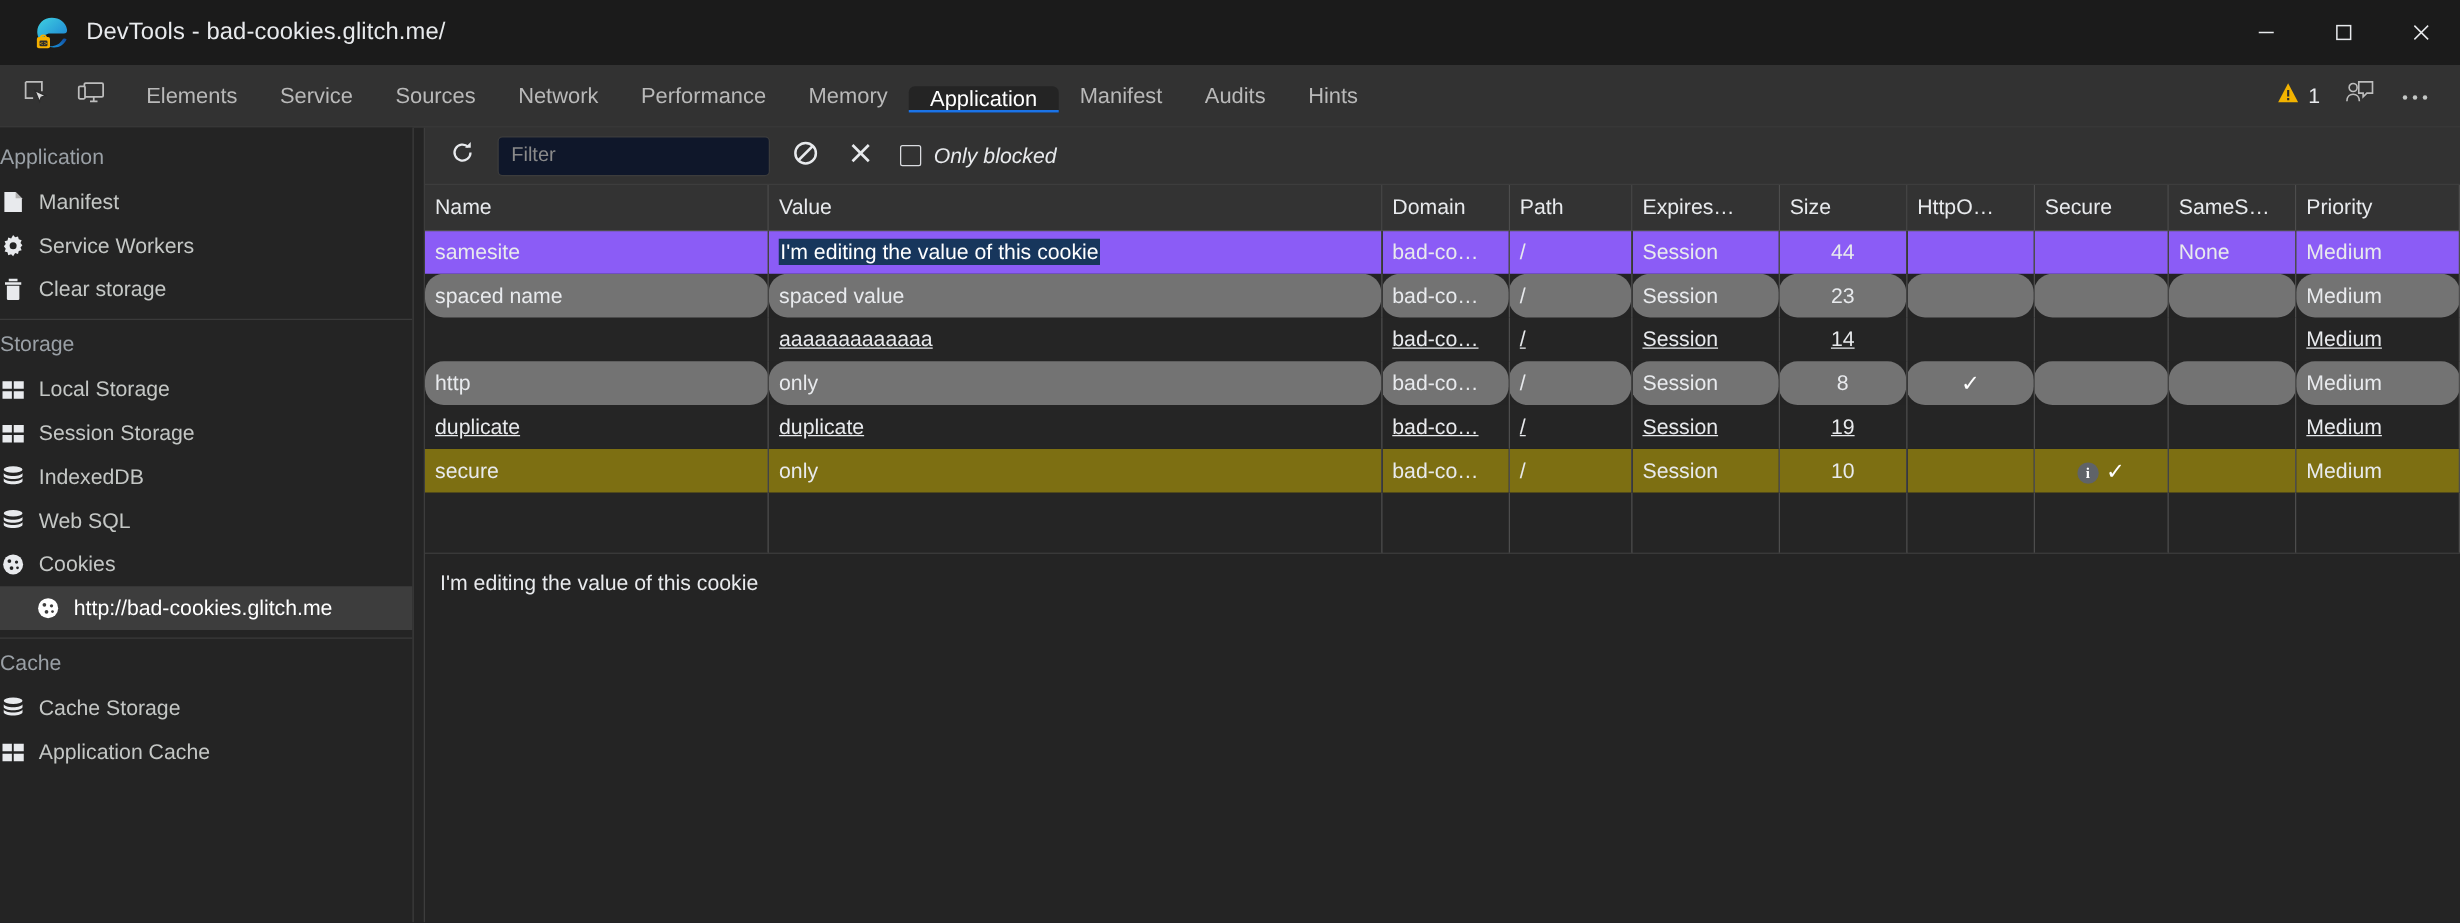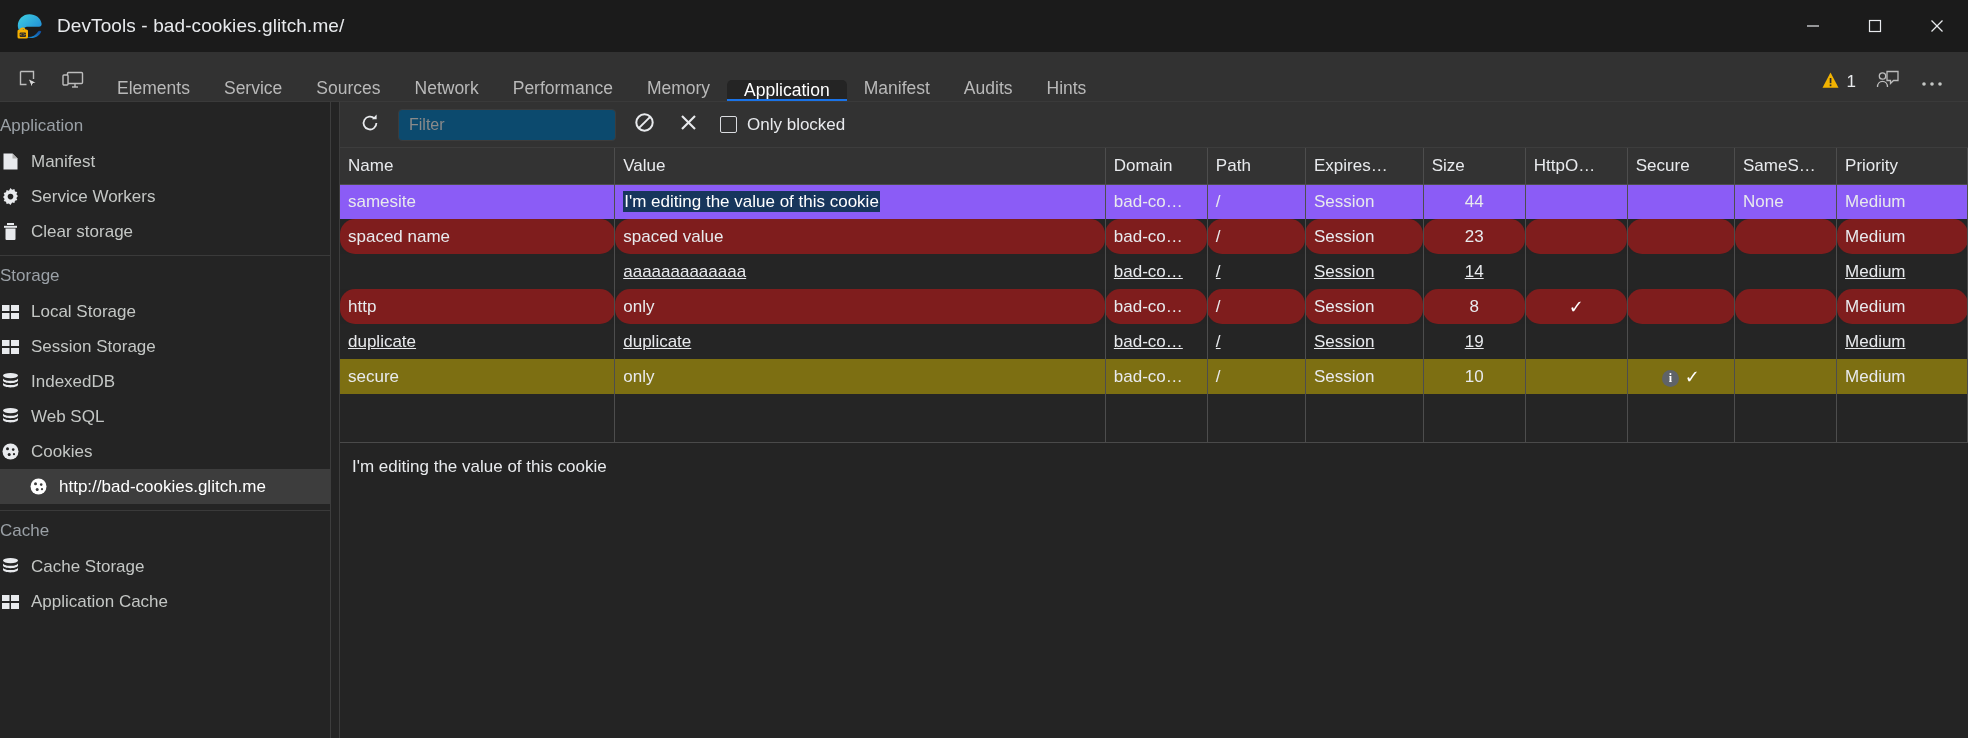--- a/index.html
+++ b/index.html
@@ -13,40 +13,40 @@
   * { box-sizing: border-box; }
 
   
   .titlebar {
     height: 52px;
     background: #1b1b1b;
     display: flex;
     align-items: center;
     position: relative;
   }
-  .title-left { display: flex; align-items: center; padding-left: 16px; gap: 14px; }
+  .title-left { display: flex; align-items: center; padding-left: 28px; gap: 14px; }
   .edge-logo { width: 27px; height: 27px; position: relative; flex: 0 0 auto; }
   .title-text {
     color: #e8eaed;
     font-size: 19px;
     letter-spacing: .1px;
     white-space: nowrap;
   }
   .win-controls { position: absolute; right: 0; top: 0; height: 52px; display: flex; }
   .win-btn {
     width: 62px; height: 52px;
     display: flex; align-items: center; justify-content: center;
   }
 
   
   .tabstrip {
     height: 50px;
     background: #323232;
     display: flex;
-    align-items: flex-end;
+    align-items: center;
     position: relative;
     border-bottom: 1px solid #3a3a3a;
   }
   .tool-icons { display: flex; align-items: center; padding: 0 8px 0 10px; gap: 6px; }
   .tool-icon-btn {
     width: 38px; height: 38px;
     display: flex; align-items: center; justify-content: center;
     border-radius: 3px;
   }
   .tabs { display: flex; align-items: stretch; }
@@ -145,34 +145,35 @@
     background: #323232;
     border-bottom: 1px solid #3d3d3d;
   }
   .fb-btn {
     width: 32px; height: 32px;
     display: flex; align-items: center; justify-content: center;
     border-radius: 3px;
   }
   .filter-input {
     width: 218px; height: 32px;
-    background: #0c4a6e;
+    background: #0f172a;
     border: 1px solid #3c3c3c;
     border-radius: 4px;
     color: #e8eaed;
     font-size: 16px;
     font-family: "Liberation Sans", sans-serif;
     padding: 0 10px;
     outline: none;
   }
   .filter-input::placeholder { color: #8a8a8a; }
   .only-blocked {
     display: flex; align-items: center; gap: 10px;
     color: #e8eaed; font-size: 17px;
     margin-left: 4px;
+    font-style: italic;
   }
   .cb {
     width: 17px; height: 17px;
     border: 1.6px solid #dadce0;
     border-radius: 2px;
     background: transparent;
     flex: 0 0 17px;
   }
 
   
@@ -203,21 +204,21 @@
     overflow: hidden;
   }
   table.cookies td {
     height: 35px;
     padding: 0 8px;
     border-right: 1px solid #4d4d4d;
     white-space: nowrap;
     overflow: hidden;
     vertical-align: middle;
   }
-  tr.r-odd  td { background: #7f1d1d; border-radius: 15px; }   
+  tr.r-odd  td { background: #737373; border-radius: 15px; }   
   tr.r-even td { background: #252525; text-decoration: underline; }
   tr.r-editing td { background: #8b5cf6; }
   tr.r-flagged td { background: #7d6f12; }
   tr.r-blank td { background: #252525; height: 88px; }
   td.num { text-align: center; }
   td.ctr { text-align: center; }
   .sel-text {
     background: #17365c;
     color: #ffffff;
     padding: 1px 1px;

